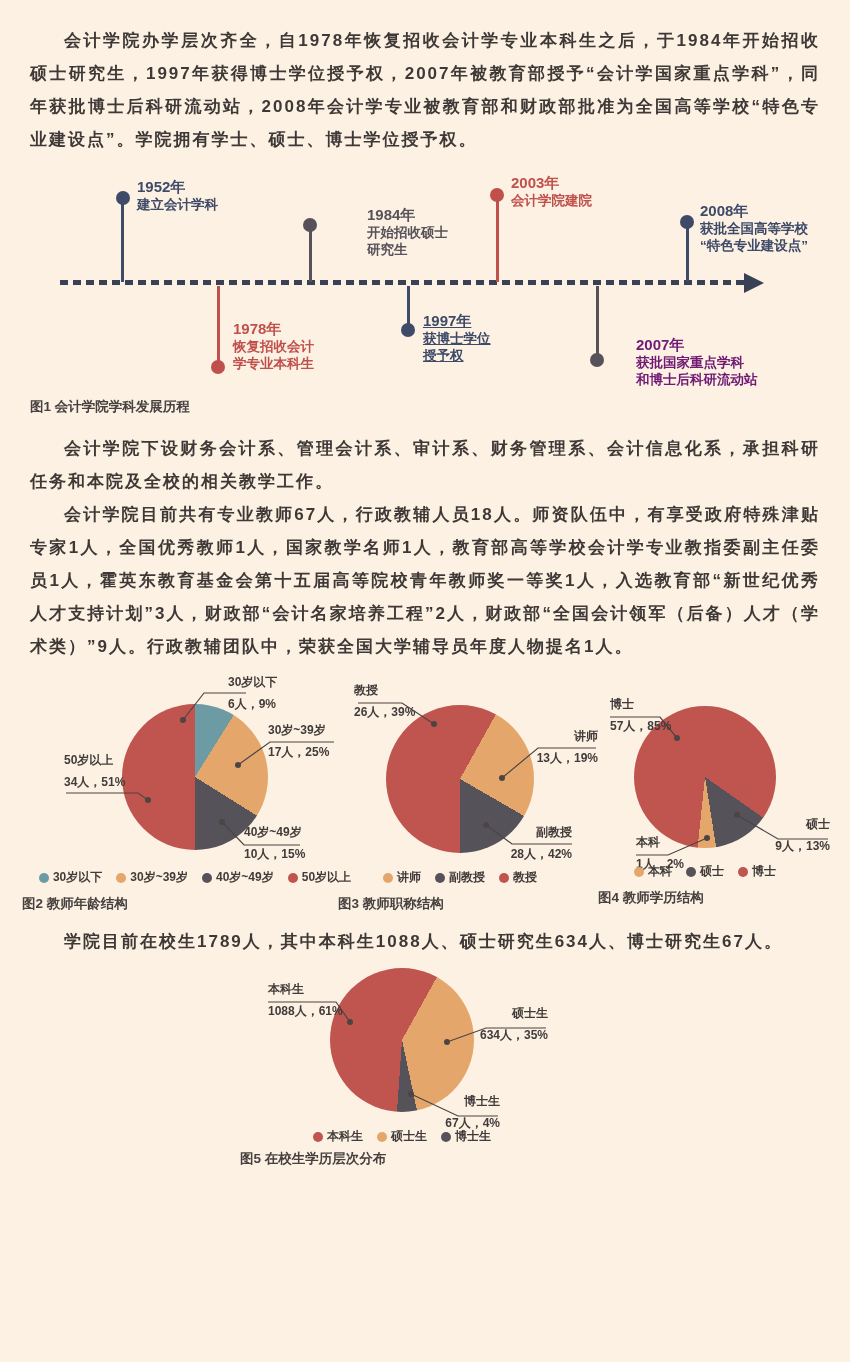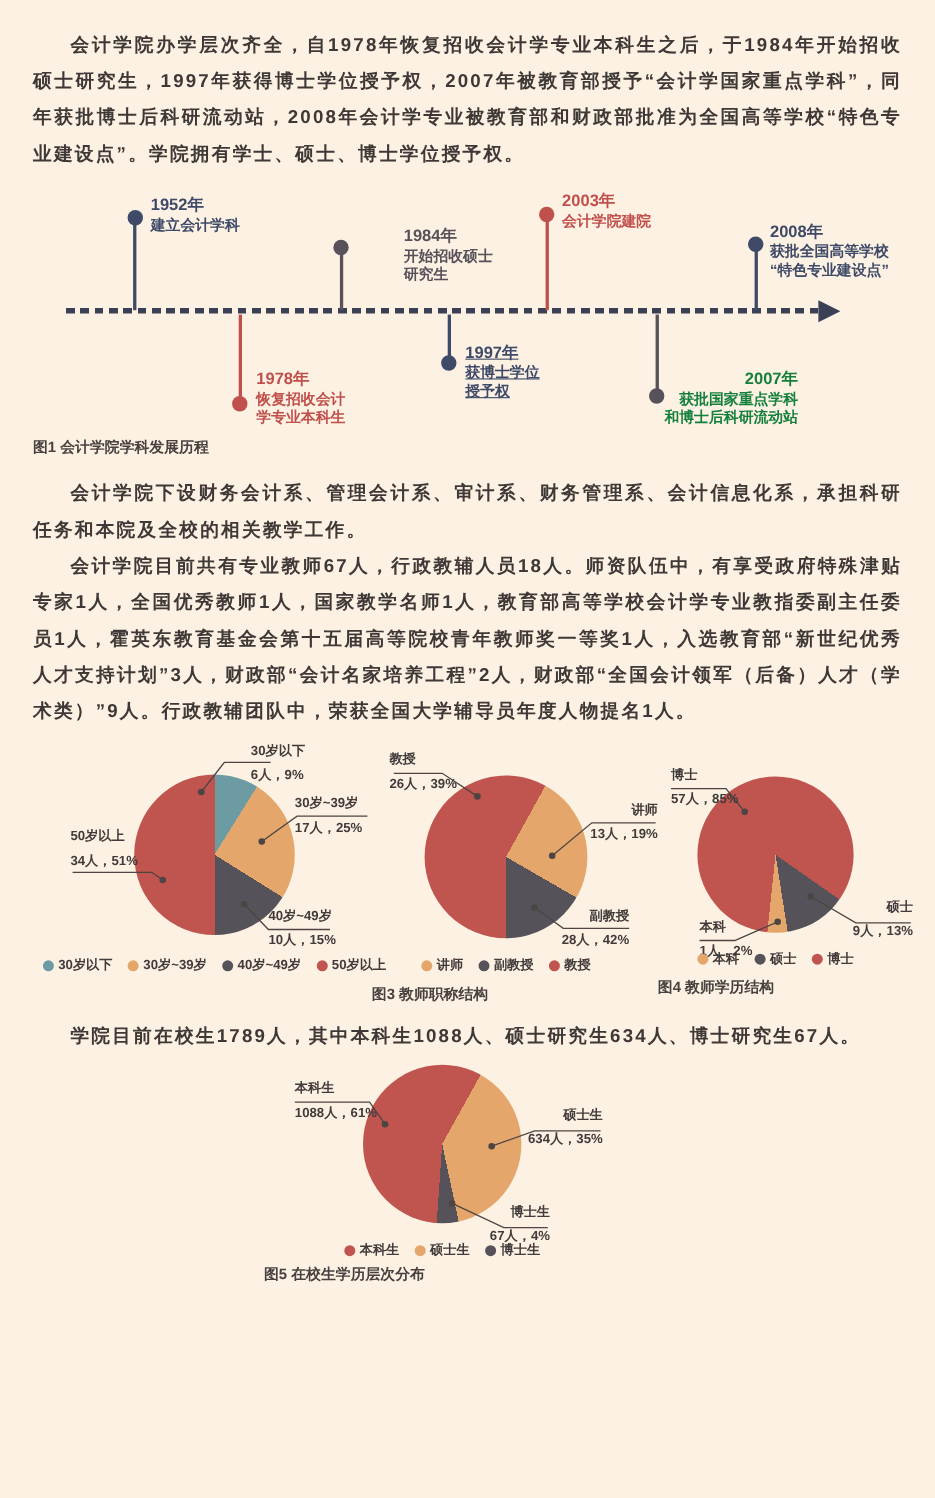--- a/index.html
+++ b/index.html
@@ -70,21 +70,21 @@
       <div class="tl-dot" style="left: 86px; top: 31px; background: rgb(62, 74, 104);"></div>
       <div class="tl-label" style="left: 107px; top: 18px; color: rgb(62, 74, 104);">
         <div class="tl-year">1952年</div>
         <div class="tl-desc">建立会计学科</div>
       </div>
     </div>
 
     <div>
       <div class="tl-stem" style="left: 187px; top: 126px; height: 75px; background: rgb(192, 80, 76);"></div>
       <div class="tl-dot" style="left: 181px; top: 200px; background: rgb(192, 80, 76);"></div>
-      <div class="tl-label" style="left: 203px; top: 176px; color: rgb(192, 80, 76);">
+      <div class="tl-label" style="left: 203px; top: 160px; color: rgb(192, 80, 76);">
         <div class="tl-year">1978年</div>
         <div class="tl-desc">恢复招收会计
 学专业本科生</div>
       </div>
     </div>
 
     <div>
       <div class="tl-stem" style="left: 279px; top: 71px; height: 51px; background: rgb(87, 82, 90);"></div>
       <div class="tl-dot" style="left: 273px; top: 58px; background: rgb(87, 82, 90);"></div>
       <div class="tl-label" style="left: 293px; top: 46px; color: rgb(87, 82, 90); margin-left: 44px;">
@@ -109,21 +109,21 @@
       <div class="tl-dot" style="left: 460px; top: 28px; background: rgb(192, 80, 76);"></div>
       <div class="tl-label" style="left: 481px; top: 14px; color: rgb(192, 80, 76);">
         <div class="tl-year">2003年</div>
         <div class="tl-desc">会计学院建院</div>
       </div>
     </div>
 
     <div>
       <div class="tl-stem" style="left: 566px; top: 126px; height: 68px; background: rgb(87, 82, 90);"></div>
       <div class="tl-dot" style="left: 560px; top: 193px; background: rgb(87, 82, 90);"></div>
-      <div class="tl-label" style="left: 574px; top: 176px; color: #15803d; text-align: right;">
+      <div class="tl-label" style="left: 606px; top: 176px; color: #701a75;">
         <div class="tl-year">2007年</div>
         <div class="tl-desc">获批国家重点学科
 和博士后科研流动站</div>
       </div>
     </div>
 
     <div>
       <div class="tl-stem" style="left: 656px; top: 68px; height: 54px; background: rgb(62, 74, 104);"></div>
       <div class="tl-dot" style="left: 650px; top: 55px; background: rgb(62, 74, 104);"></div>
       <div class="tl-label" style="left: 670px; top: 42px; color: rgb(62, 74, 104);">
@@ -180,20 +180,21 @@
           </span>
           <span class="lg-item">
             <span class="lg-dot" style="background: rgb(86, 82, 90);"></span>
             <span class="lg-label">40岁~49岁</span>
           </span>
           <span class="lg-item">
             <span class="lg-dot" style="background: rgb(192, 84, 79);"></span>
             <span class="lg-label">50岁以上</span>
           </span>
         </div>
+      <div class="fig-caption" style="left:0;top:226px;width:346px;">图2 教师年龄结构</div>
     </div>
 
     <div class="chart" style="left:308px;top:0;width:300px;height:256px;">
       <div class="pie" style="left: 48px; top: 36px; width: 148px; height: 148px; background: conic-gradient(from 29deg, rgb(228, 166, 107) 0deg, rgb(228, 166, 107) 91deg, rgb(86, 82, 90) 91deg, rgb(86, 82, 90) 151deg, rgb(192, 84, 79) 151deg, rgb(192, 84, 79) 360deg);"></div>
       <svg class="leader" width="300" height="256">
         <polyline points="20,34 64,34 96,55" fill="none" stroke="#4c4543" stroke-width="1.2"></polyline>
           <circle cx="96" cy="55" r="3" fill="#4c4543"></circle>
         <polyline points="258,79 200,79 164,109" fill="none" stroke="#4c4543" stroke-width="1.2"></polyline>
           <circle cx="164" cy="109" r="3" fill="#4c4543"></circle>
         <polyline points="234,175 174,175 148,156" fill="none" stroke="#4c4543" stroke-width="1.2"></polyline>

